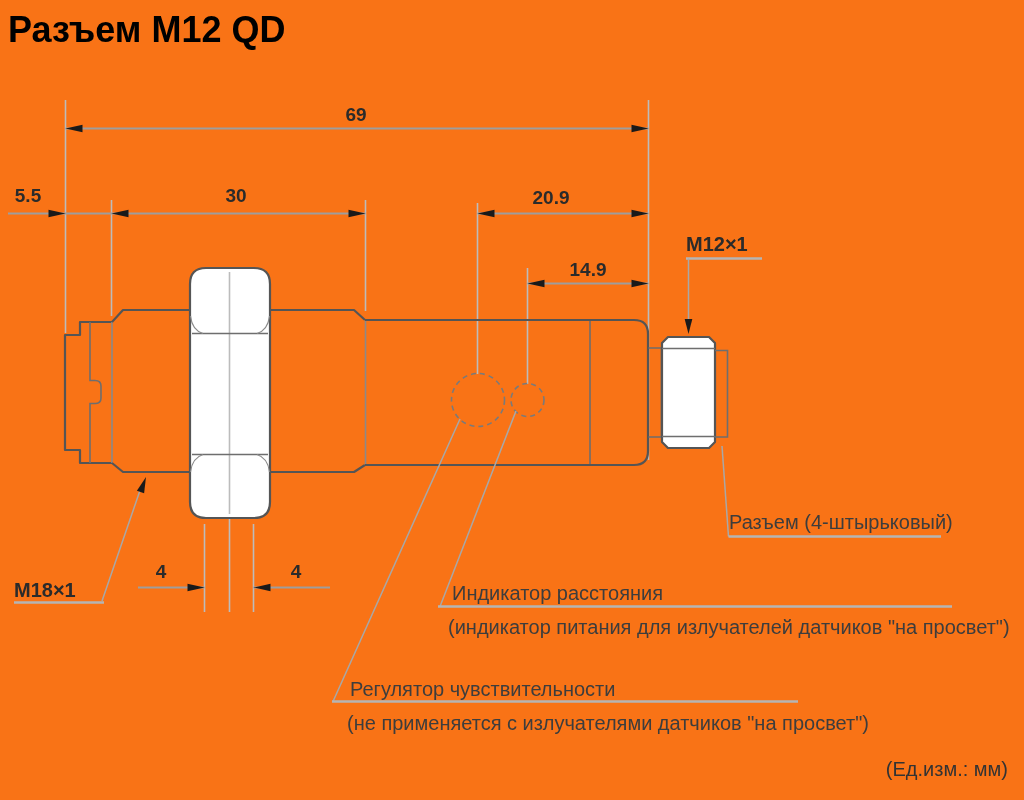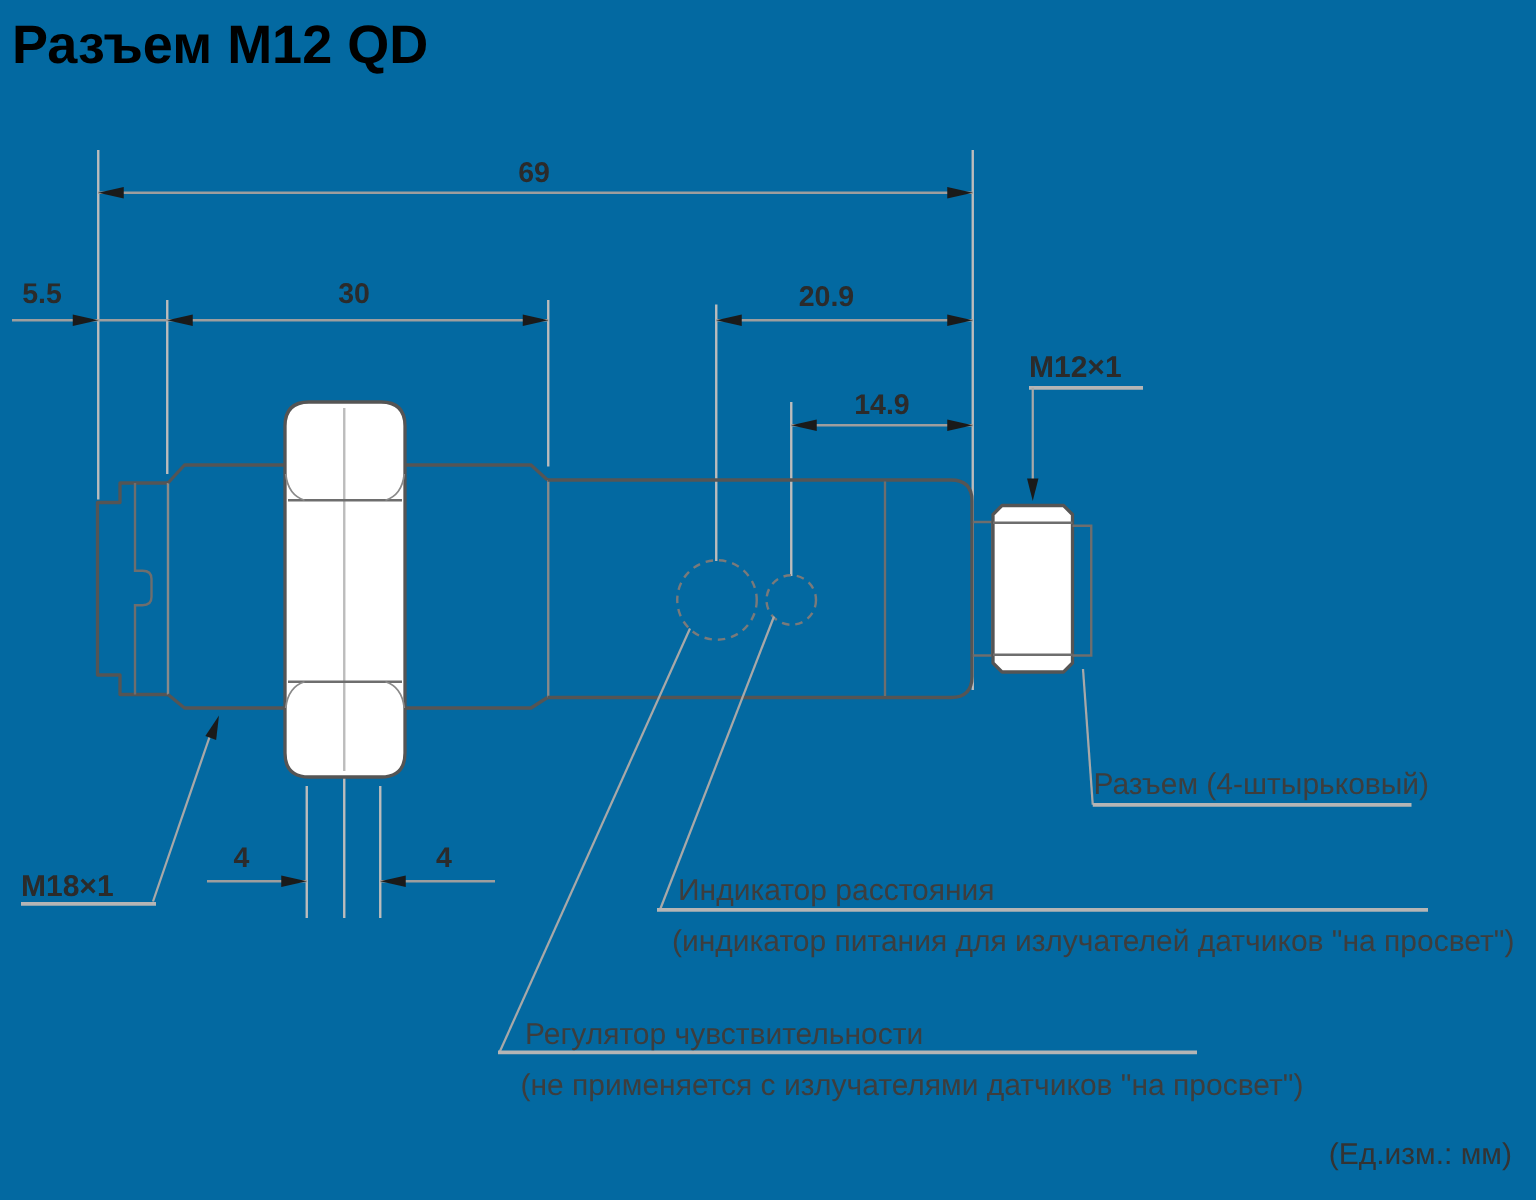--- a/index.html
+++ b/index.html
@@ -1,20 +1,20 @@
 <!DOCTYPE html>
 <html><head>
 <meta charset="utf-8">
 <style>
   html, body { margin:0; padding:0; background:#ffffff; }
   .stage {
     position: relative;
     width: 1024px;
     height: 800px;
-    background: #0369a1;
+    background: #f97316;
     overflow: hidden;
     font-family: "Liberation Sans", "DejaVu Sans", sans-serif;
   }
   svg text { font-family: "Liberation Sans", "DejaVu Sans", sans-serif; }
   .title-text { font-size: 36px; font-weight: bold; fill: #000000; }
   .units      { font-size: 20px; fill: #333333; }
   .dimtxt     { font-size: 19px; font-weight: bold; fill: #2b2b2b; text-anchor: middle; }
   .thread     { font-size: 20px; font-weight: bold; fill: #2b2b2b; }
   .callout    { font-size: 20px; fill: #3d3d3d; }
 

